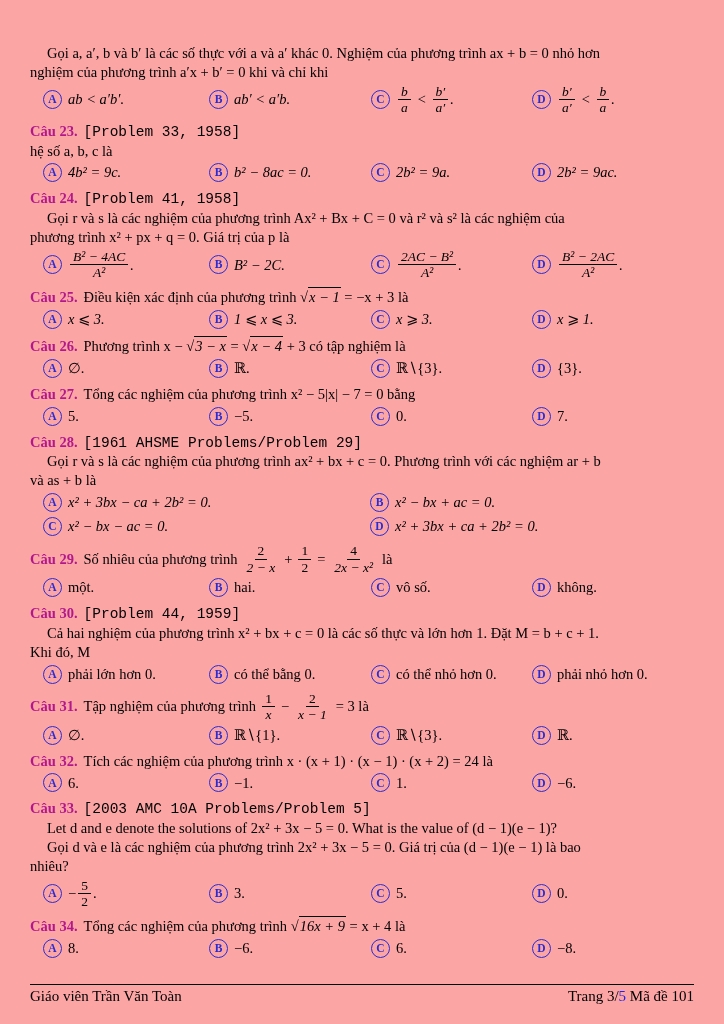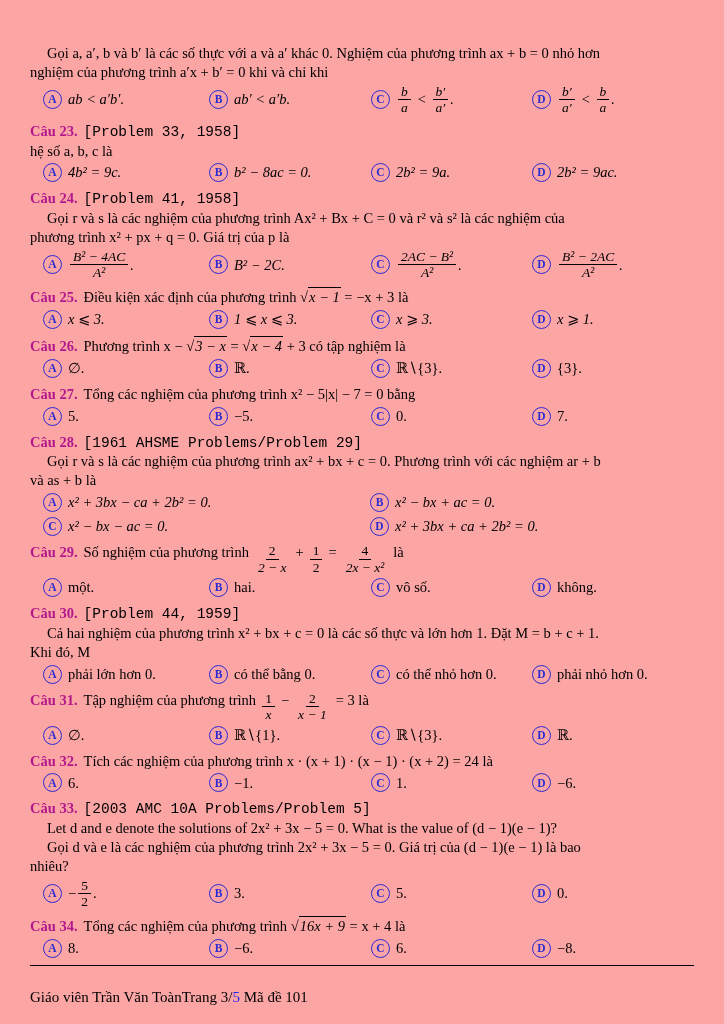--- a/index.html
+++ b/index.html
@@ -9,42 +9,42 @@
     font-family:"Liberation Serif","DejaVu Serif","DejaVu Sans",serif;
     font-size:14.5px;line-height:1.3;color:#000;
     display:flex;flex-direction:column;overflow:hidden;background:#fca5a5;
   }
   .q{margin-bottom:6px;}
   .line{min-height:18px;}
   .ind{padding-left:17px;}
   .qlabel{font-weight:bold;color:#b2188c;margin-right:6px;}
   .src{color:#000;font-family:Liberation Mono, monospace;}
   .math{font-style:italic;}
-  .mathline{display:flex;align-items:flex-start;flex-wrap:wrap;}
+  .mathline{display:flex;align-items:center;flex-wrap:wrap;}
   .mathline .txt{margin-right:4px;}
   .mop{margin:0 4px;}
   .frac{display:inline-flex;flex-direction:column;align-items:center;vertical-align:middle;margin:0 2px;line-height:1.15;font-size:13.5px;text-align:center;}
   .fnum{border-bottom:1px solid #000;padding:0 3px;}
   .fden{padding:0 3px;}
   .sqrt{display:inline-block;white-space:nowrap;}
   .rsign{font-style:normal;}
   .rad{display:inline-block;border-top:1px solid #000;font-style:italic;padding:0 1px;}
   .opts4{display:grid;grid-template-columns:166px 162px 161px auto;padding-left:13px;margin-top:2px;align-items:center;}
   .opts2{display:grid;grid-template-columns:327px auto;padding-left:13px;margin-top:2px;row-gap:3px;align-items:center;}
   .opt{display:flex;align-items:center;min-height:21px;}
   .circ{
     flex:0 0 auto;width:17px;height:17px;margin-right:6px;
     border:1.6px solid #2b2bd2;border-radius:50%;
     color:#2b2bd2;font-weight:bold;font-size:11.5px;font-style:normal;
     display:inline-flex;align-items:center;justify-content:center;
   }
   .otext{display:inline-flex;align-items:center;}
   .footer{
-    margin-top:auto;border-top:1.2px solid #000;padding-top:22px;
-    display:flex;justify-content:flex-start;font-size:15px;
+    margin-top:auto;border-top:1.2px solid #000;padding-top:2px;
+    display:flex;justify-content:space-between;font-size:15px;
   }
   .flink{color:#2222ee;cursor:pointer;}
 </style>
 </head>
 <body>
 
 <div class="page">
 
   <section class="q">
     <div class="line ind">Gọi a, a′, b và b′ là các số thực với a và a′ khác 0. Nghiệm của phương trình ax + b = 0 nhỏ hơn</div>
@@ -242,21 +242,21 @@
       <div class="opt">
           <span class="circ">D</span>
           <span class="otext math">x² + 3bx + ca + 2b² = 0.</span>
         </div>
     </div>
   </section>
 
   <section class="q">
     <div class="mathline">
       <span class="qlabel">Câu 29.</span>
-        <span class="txt">Số nghiệm của phương trình</span>
+        <span class="txt">Số nhiêu của phương trình</span>
         <span class="frac">
           <span class="fnum">2</span>
           <span class="fden math">2 − x</span>
         </span>
         <span class="mop">+</span>
         <span class="frac">
           <span class="fnum">1</span>
           <span class="fden">2</span>
         </span>
         <span class="mop">=</span>

